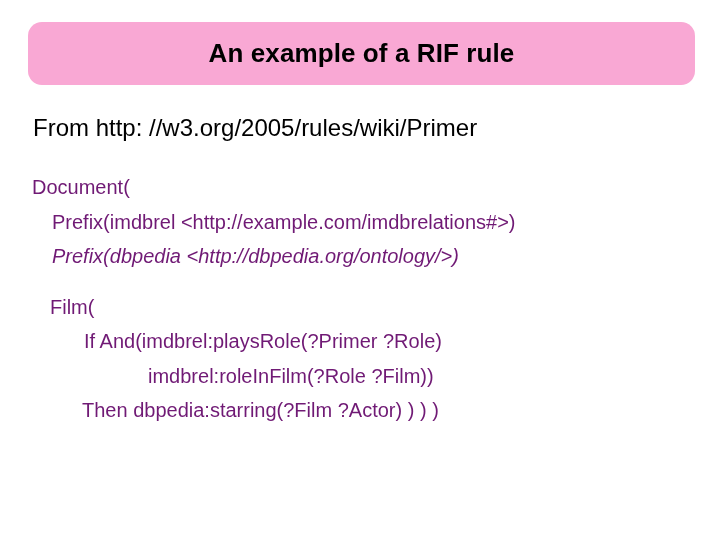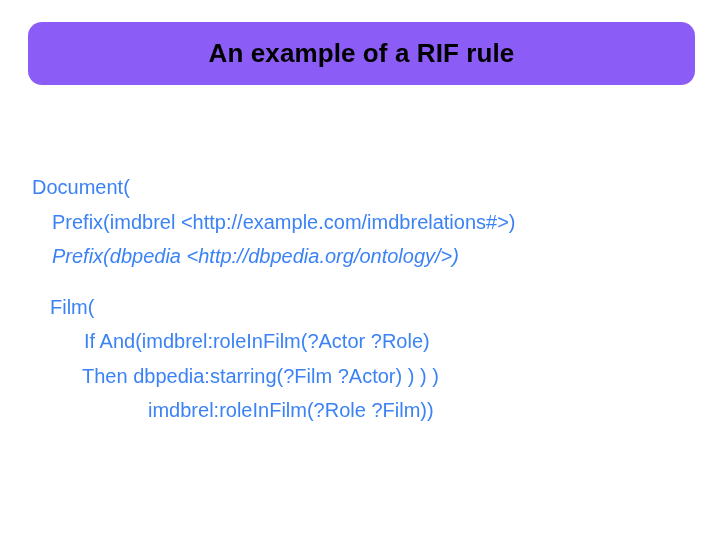--- a/index.html
+++ b/index.html
@@ -57,44 +57,45 @@
   }
 
   
   #code-block {
     position: absolute;
     left: 28px;
     top: 170px;
     width: 680px;
     font-size: 20px;
     line-height: 34.5px;
-    color: #3b82f6;
+    color: #701a75;
   }
   .code-line {
     white-space: pre;
     height: 34.5px;
   }
   .spacer-line {
     height: 16px;
   }
 </style>
 </head>
 <body>
 
 <div id="slide" style="background: rgb(255, 255, 255);">
 
-  <div id="title-banner" style="background: #8b5cf6;">
+  <div id="title-banner" style="background: #f9a8d4;">
     <div id="title-text">An example of a RIF rule</div>
   </div>
 
+  <div id="source-line">From http: //w3.org/2005/rules/wiki/Primer</div>
 
   <div id="code-block">
       <div class="code-line" style="padding-left: 4px;">Document(</div>
       <div class="code-line" style="padding-left: 24px;">Prefix(imdbrel &lt;http://example.com/imdbrelations#&gt;)</div>
       <div class="code-line" style="padding-left: 24px; font-style: italic;">Prefix(dbpedia &lt;http://dbpedia.org/ontology/&gt;)</div>
       <div class="spacer-line"></div>
       <div class="code-line" style="padding-left: 22px;">Film(</div>
-      <div class="code-line" style="padding-left: 56px;">If And(imdbrel:roleInFilm(?Actor ?Role)</div>
+      <div class="code-line" style="padding-left: 56px;">If And(imdbrel:playsRole(?Primer ?Role)</div>
+      <div class="code-line" style="padding-left: 120px;">imdbrel:roleInFilm(?Role ?Film))</div>
       <div class="code-line" style="padding-left: 54px;">Then dbpedia:starring(?Film ?Actor) ) ) )</div>
-      <div class="code-line" style="padding-left: 120px;">imdbrel:roleInFilm(?Role ?Film))</div>
     </div>
 
 </div>
 
 </body></html>

